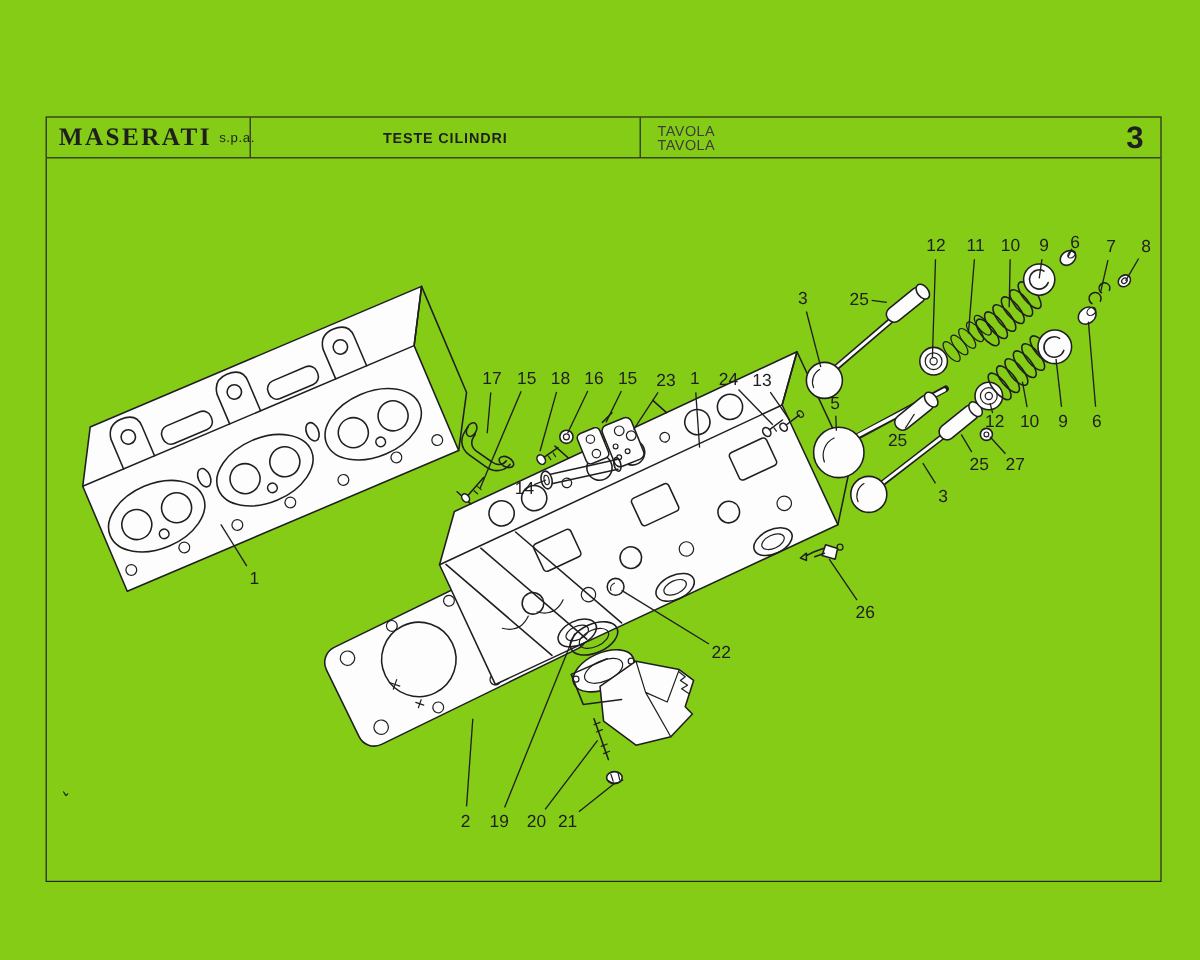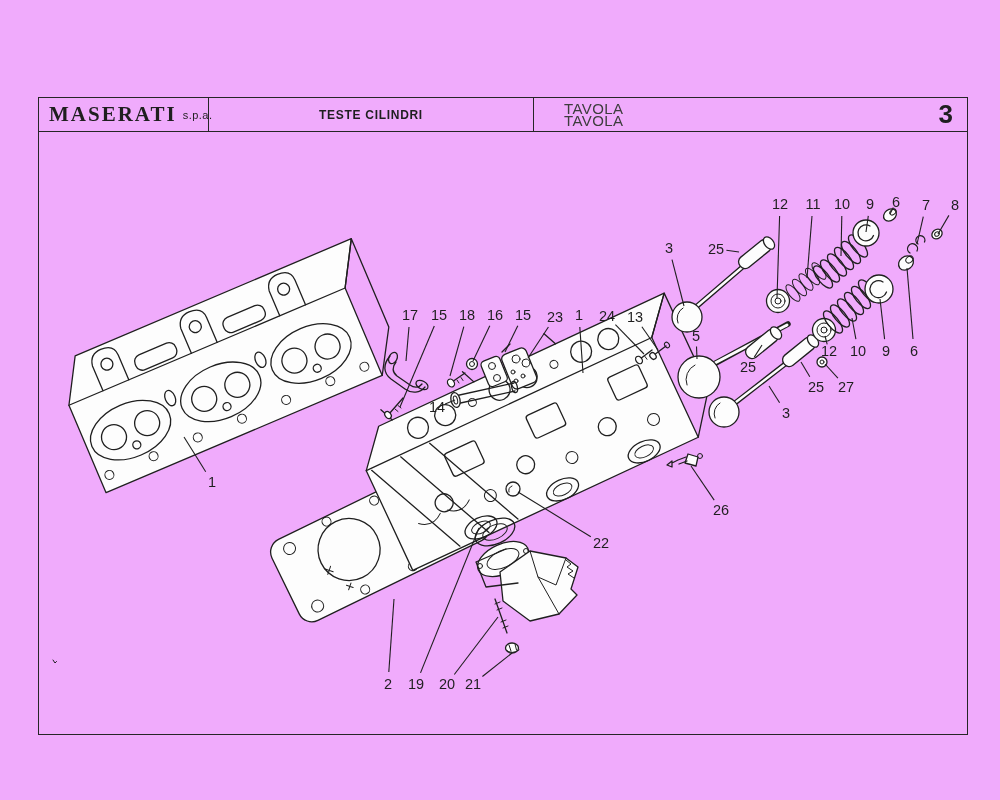--- a/index.html
+++ b/index.html
@@ -1,31 +1,31 @@
 <!DOCTYPE html>
 <html><head>
 <meta charset="utf-8">
 <style>
   html,body{margin:0;padding:0;background:#ffffff;}
-  .page{position:relative;width:1000px;height:800px;background:#f0abfc;overflow:hidden;
+  .page{position:relative;width:1000px;height:800px;background:#84cc16;overflow:hidden;
         font-family:"Liberation Sans",sans-serif;color:#1f1f1f;}
   .frame{position:absolute;left:38px;top:97px;width:930px;height:638px;
          border:1.6px solid #262626;box-sizing:border-box;}
   .hdr{position:absolute;left:0;top:0;width:100%;height:34px;display:flex;
        border-bottom:1.4px solid #262626;box-sizing:border-box;}
   .cell{display:flex;align-items:center;justify-content:center;box-sizing:border-box;height:100%;}
   .cell.div{border-right:1.3px solid #262626;}
   .c-brand{width:170px;justify-content:flex-start;padding-left:10px;}
   .c-it{width:325px;}
   .c-en{width:289px;}
   .c-plate{flex:1;justify-content:space-between;padding:0 14px 0 14px;}
   .brand{font-family:"Liberation Serif",serif;font-weight:700;font-size:21px;letter-spacing:2px;}
   .brand-sfx{font-weight:400;font-size:11px;margin-left:6px;position:relative;top:0;letter-spacing:.5px;}
   .tcell{font-weight:700;font-size:12px;letter-spacing:.7px;}
-  .plate-label{font-size:15px;line-height:12px;letter-spacing:.4px;color:#3d3d3d;margin-left:16px;}
+  .plate-label{font-size:12px;line-height:12px;letter-spacing:.4px;color:#3d3d3d;}
   .plate-num{font-weight:700;font-size:26px;}
   svg.art{position:absolute;left:0;top:0;}
   .ln{fill:none;stroke:#1f1f1f;stroke-width:1.3;stroke-linecap:round;stroke-linejoin:round;}
   .thin{stroke-width:1;}
   .paper{fill:#fdfdfd;}
 </style>
 </head>
 <body>
 
 <div class="page">

